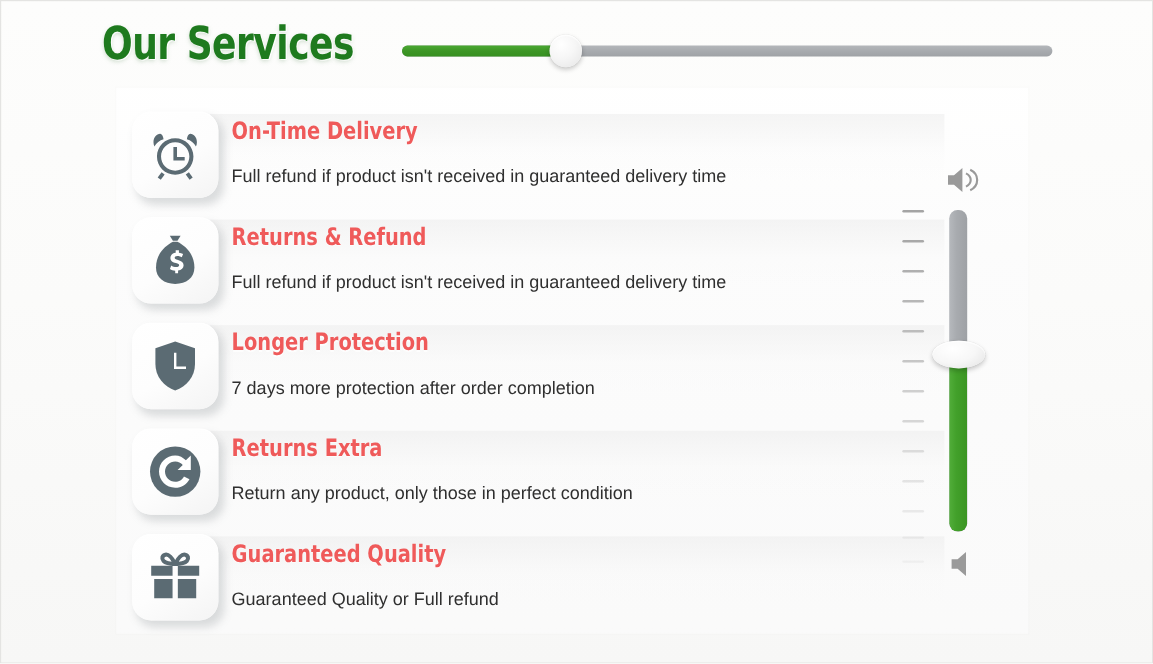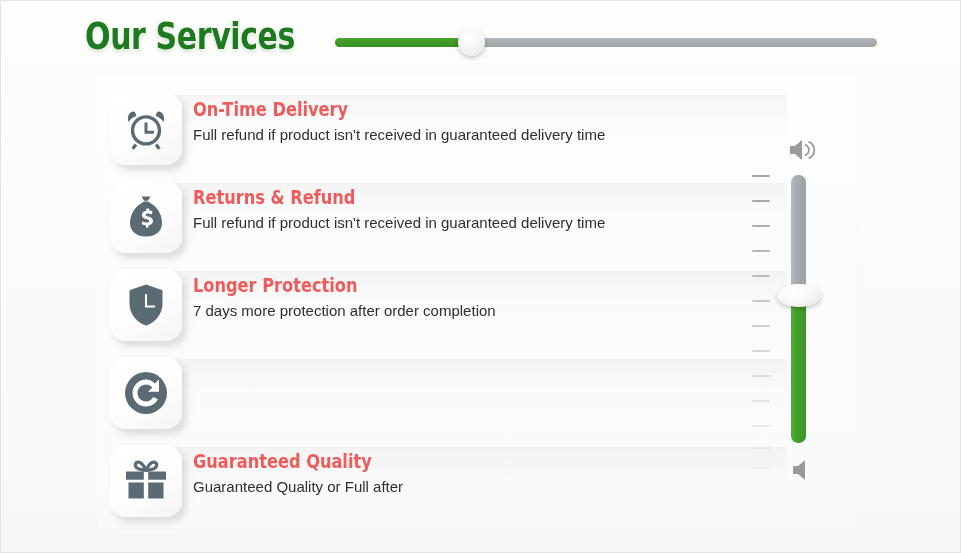--- a/index.html
+++ b/index.html
@@ -160,21 +160,21 @@
     line-height: 24px;
     white-space: nowrap;
     text-shadow: 0 1px 0 rgba(255,255,255,0.7);
   }
 
   .service-desc {
     font-family: "Liberation Sans", sans-serif;
     font-size: 15px;
     color: #2f2f2f;
     line-height: 22px;
-    margin-top: 3px;
+    margin-top: 16px;
     white-space: nowrap;
     text-align: center;
   }
 
   
   #v-slider {
     position: absolute;
     left: 745px;
     top: 136px;
     width: 110px;
@@ -311,20 +311,24 @@
       </div>
     </div>
 
     <div class="service-item">
       <div class="row-band"></div>
       <div class="icon-badge">
         <svg width="46" height="46" viewBox="0 0 46 46">
           <circle cx="23" cy="23" r="21" fill="#5b6b73"></circle>
           <path d="M23 9.5c-7.4 0-13.5 6-13.5 13.5s6 13.5 13.5 13.5c5.2 0 9.7-2.9 11.9-7.2l-4.6-2.3c-1.4 2.7-4.2 4.5-7.3 4.5-4.7 0-8.5-3.8-8.5-8.5s3.8-8.5 8.5-8.5c2.5 0 4.8 1.1 6.3 2.9l-4.3 4.3H36V9.5l-4.1 4.1C29.6 11.1 26.5 9.5 23 9.5z" fill="#ffffff"></path>
         </svg>
+      </div>
+      <div class="service-text">
+        <div class="service-title">Returns Extra</div>
+        <div class="service-desc">Return any product, only those in perfect condition</div>
       </div>
     </div>
 
     <div class="service-item">
       <div class="row-band"></div>
       <div class="icon-badge">
         <svg width="48" height="46" viewBox="0 0 48 46">
           <g fill="none" stroke="#5b6b73" stroke-width="3.4">
             <path d="M24 12C22 8 19.5 3.5 15.8 4.2c-2.6.5-3.3 3.4-1.6 5.2 1.8 1.9 6.2 2.6 9.8 2.6z"></path>
             <path d="M24 12c2-4 4.5-8.5 8.2-7.8 2.6.5 3.3 3.4 1.6 5.2-1.8 1.9-6.2 2.6-9.8 2.6z"></path>
@@ -332,21 +336,21 @@
           <g fill="#5b6b73">
             <path d="M4 13.5h17.8v8.2H4z"></path>
             <path d="M26.2 13.5H44v8.2H26.2z"></path>
             <path d="M6.5 24.5h15.3v16H6.5z"></path>
             <path d="M26.2 24.5h15.3v16H26.2z"></path>
           </g>
         </svg>
       </div>
       <div class="service-text">
         <div class="service-title">Guaranteed Quality</div>
-        <div class="service-desc">Guaranteed Quality or Full after</div>
+        <div class="service-desc">Guaranteed Quality or Full refund</div>
       </div>
     </div>
 
   </div>
 
   <div id="v-slider">
 
     <div id="speaker-on-icon">
       <svg width="30" height="26" viewBox="0 0 30 26">
         <path d="M2 9h5l7-6v20l-7-6H2z" fill="#9a9a9a"></path>

